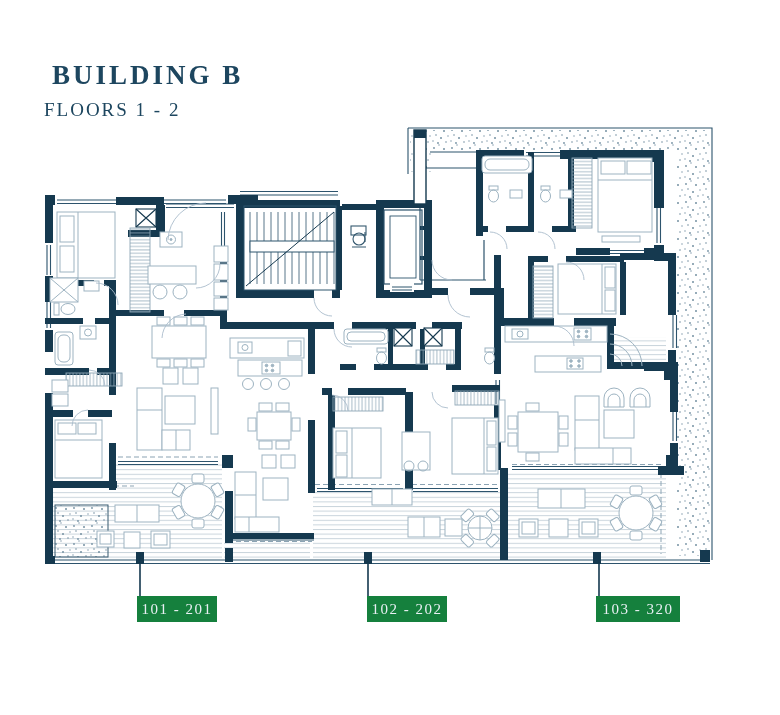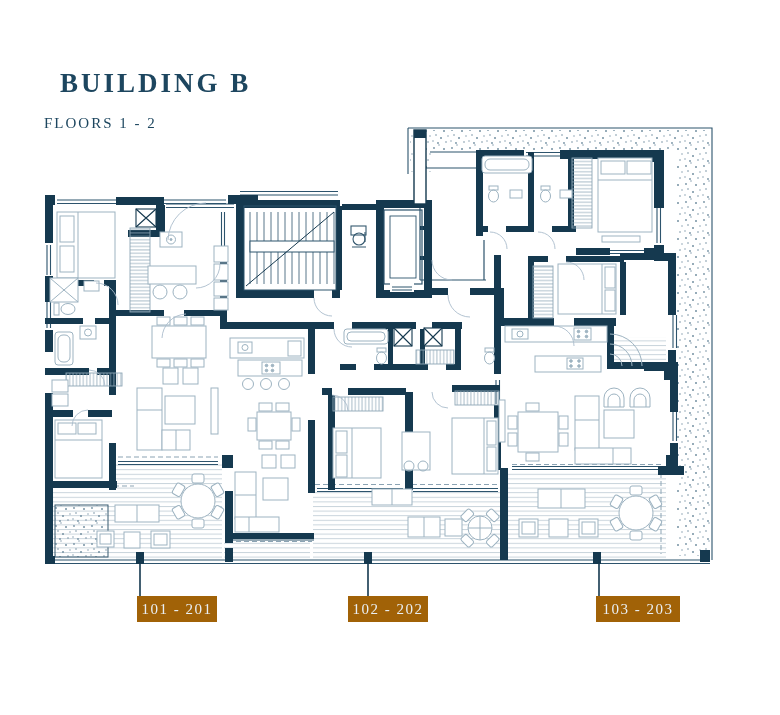--- a/index.html
+++ b/index.html
@@ -1,28 +1,28 @@
 <!DOCTYPE html>
 <html><head>
 <meta charset="utf-8">
 <style>
   html,body{margin:0;padding:0;background:#ffffff;}
   #page{position:relative;width:780px;height:715px;background:#fff;overflow:hidden;
         font-family:"Liberation Serif",serif;}
   #plan-svg{position:absolute;left:0;top:0;}
   .title-block{position:absolute;left:44px;top:52px;color:#1d465f;}
-  .title-block h1{margin:16px;font-size:27px;font-weight:600;letter-spacing:3px;color:#1d465f;
+  .title-block h1{margin:8px;font-size:27px;font-weight:600;letter-spacing:3px;color:#1d465f;
                   font-family:"Liberation Serif",serif;}
-  .title-block h2{margin:5px 0 0 0;font-size:15px;font-weight:400;letter-spacing:2px;color:#1d465f;
+  .title-block h2{margin:5px 0 0 0;font-size:19px;font-weight:400;letter-spacing:2px;color:#1d465f;
                   font-family:"Liberation Serif",serif;}
-  .unit-label{position:absolute;top:596px;height:26px;width:80px;background:#a16207;color:#e9eff4;
+  .unit-label{position:absolute;top:596px;height:26px;width:80px;background:#15803d;color:#e9eff4;
               display:flex;align-items:center;justify-content:center;font-size:15px;
               letter-spacing:1.5px;font-family:"Liberation Serif",serif;}
   #unit-label-1{left:137px;}
-  #unit-label-2{left:348px;}
+  #unit-label-2{left:367px;}
   #unit-label-3{left:596px;width:84px;}
   .footer{position:absolute;left:44px;top:678px;color:#9aa9b6;font-size:12.5px;line-height:1.35;
           letter-spacing:.4px;font-family:"DejaVu Sans","Liberation Sans",sans-serif;}
 </style>
 </head>
 <body>
 
 <div id="page">
 
 <svg id="plan-svg" width="780" height="715" viewBox="0 0 780 715" xmlns="http://www.w3.org/2000/svg">
@@ -381,18 +381,18 @@
   <path d="M140,552V596 M368,556V596 M599,556V596" stroke="#15394f" stroke-width="1.6" fill="none"></path>
 </svg>
 
   <div class="title-block">
     <h1>BUILDING B</h1>
     <h2>FLOORS 1 - 2</h2>
   </div>
 
   <div class="unit-label" id="unit-label-1">101 - 201</div>
   <div class="unit-label" id="unit-label-2">102 - 202</div>
-  <div class="unit-label" id="unit-label-3">103 - 203</div>
+  <div class="unit-label" id="unit-label-3">103 - 320</div>
 
   <div class="footer">
   </div>
 
 </div>
 
 </body></html>

